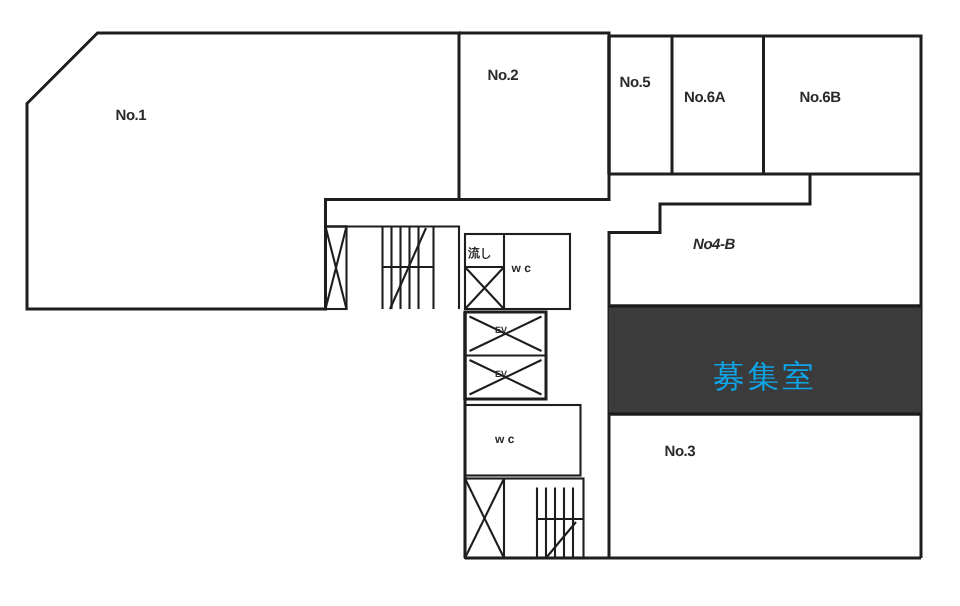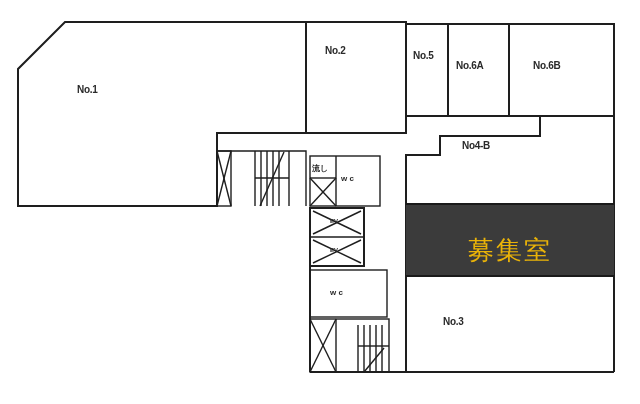--- a/index.html
+++ b/index.html
@@ -3,21 +3,21 @@
   <meta charset="utf-8">
   <style>
     html, body { margin: 0; padding: 0; background: #ffffff; }
     body { width: 640px; height: 404px; overflow: hidden; position: relative; font-family: "Liberation Sans", sans-serif; }
     svg { position: absolute; left: 0; top: 0; }
     .wall { fill: none; stroke: #1e1e1e; stroke-width: 2; stroke-linejoin: miter; }
     .thin { fill: none; stroke: #1e1e1e; stroke-width: 1.4; }
     .lbl { position: absolute; font-size: 10px; font-weight: bold; color: #2a2a2a; white-space: nowrap; letter-spacing: -0.3px; }
     .lbl-sm { position: absolute; font-size: 8px; font-weight: bold; color: #2a2a2a; white-space: nowrap; }
     .vacant { position: absolute; left: 406px; top: 203px; width: 208px; height: 74px; background: #3b3b3b; border-top: 2px solid #1a1a1a; border-bottom: 2px solid #1a1a1a; box-sizing: border-box; display: flex; align-items: center; justify-content: center; }
-    .vacant span { color: #eab308; font-family: "DejaVu Sans", sans-serif; font-size: 26px; letter-spacing: 2px; margin-top: 21px; }
+    .vacant span { color: #0ea5e9; font-family: "DejaVu Sans", sans-serif; font-size: 21px; letter-spacing: 2px; margin-top: 21px; }
   </style>
 </head>
 <body>
 
 <svg width="640" height="404" viewBox="0 0 640 404">
 
   <polygon class="wall" points="65,22 306,22 306,133 217,133 217,206 18,206 18,69"></polygon>
 
   <polyline class="wall" points="306,22 406,22 406,133 306,133"></polyline>
 
@@ -74,27 +74,27 @@
     <line class="thin" x1="358" y1="325" x2="358" y2="372"></line>
     <line class="thin" x1="364" y1="325" x2="364" y2="372"></line>
     <line class="thin" x1="370" y1="325" x2="370" y2="372"></line>
     <line class="thin" x1="376" y1="325" x2="376" y2="372"></line>
     <line class="thin" x1="382" y1="325" x2="382" y2="372"></line>
     <line class="thin" x1="358" y1="346" x2="389" y2="346"></line>
     <line class="thin" x1="364" y1="372" x2="384" y2="348"></line>
   </g>
 </svg>
 
-<div class="lbl" style="left:77px; top:84px;">No.1</div>
+<div class="lbl" style="left:77px; top:72px;">No.1</div>
 <div class="lbl" style="left:325px; top:45px;">No.2</div>
 <div class="lbl" style="left:413px; top:50px;">No.5</div>
 <div class="lbl" style="left:456px; top:60px;">No.6A</div>
 <div class="lbl" style="left:533px; top:60px;">No.6B</div>
-<div class="lbl" style="left:462px; top:140px;">No4-B</div>
-<div class="lbl" style="left:443px; top:296px;margin-top:20px;">No.3</div>
+<div class="lbl" style="left:462px; top:158px;font-style:italic;">No4-B</div>
+<div class="lbl" style="left:443px; top:296px;">No.3</div>
 
 <div class="lbl-sm" style="left:312px; top:163px;">流し</div>
 <div class="lbl-sm" style="left:341px; top:174px;">w c</div>
 <div class="lbl-sm" style="left:330px; top:218px; font-size:6px;">EV</div>
 <div class="lbl-sm" style="left:330px; top:247px; font-size:6px;">EV</div>
 <div class="lbl-sm" style="left:330px; top:288px;">w c</div>
 
 <div class="vacant">
   <span>募集室</span>
 </div>

